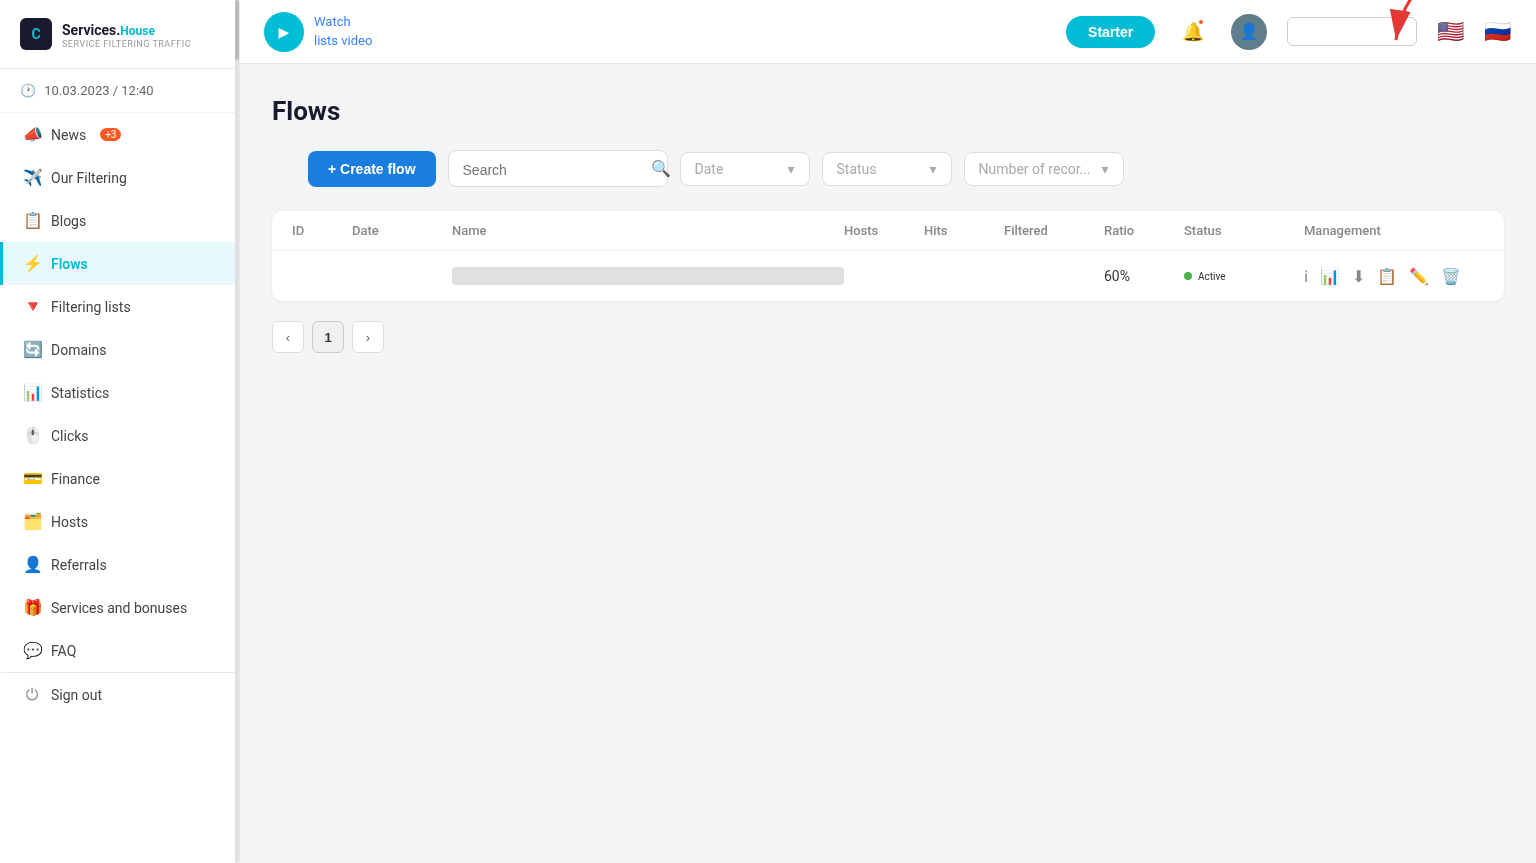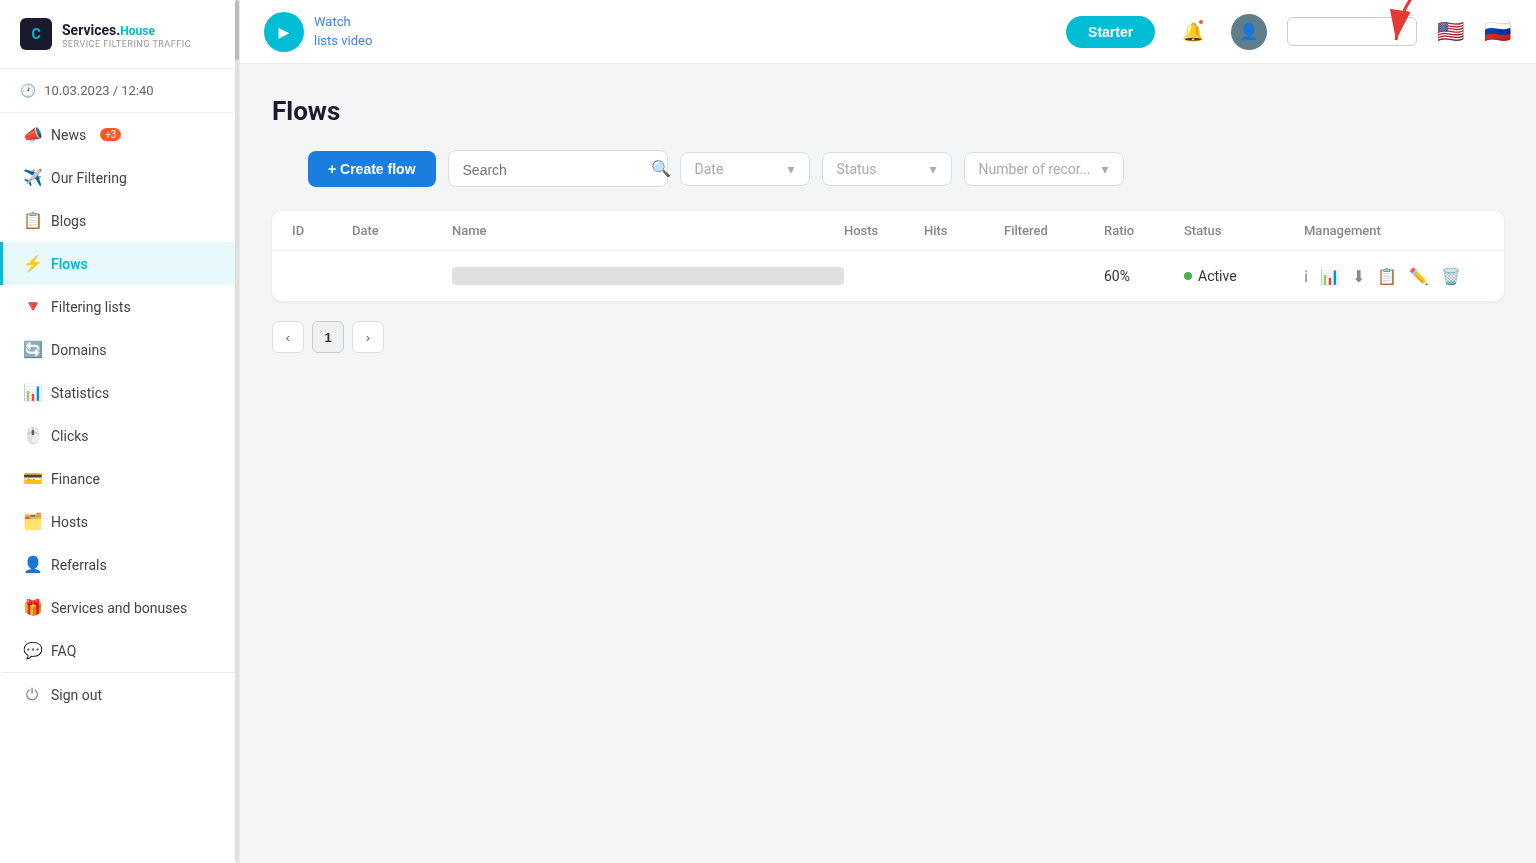--- a/index.html
+++ b/index.html
@@ -299,21 +299,21 @@
       height: 18px;
       background: #e0e0e0;
       border-radius: 4px;
       width: 100%;
       max-width: 680px;
     }
     .status-badge {
       display: flex;
       align-items: center;
       gap: 6px;
-      font-size: 14px;
+      font-size: 10px;
     }
     .status-dot {
       width: 8px;
       height: 8px;
       border-radius: 50%;
       background: #4caf50;
     }
     .mgmt-icons {
       display: flex;
       align-items: center;

